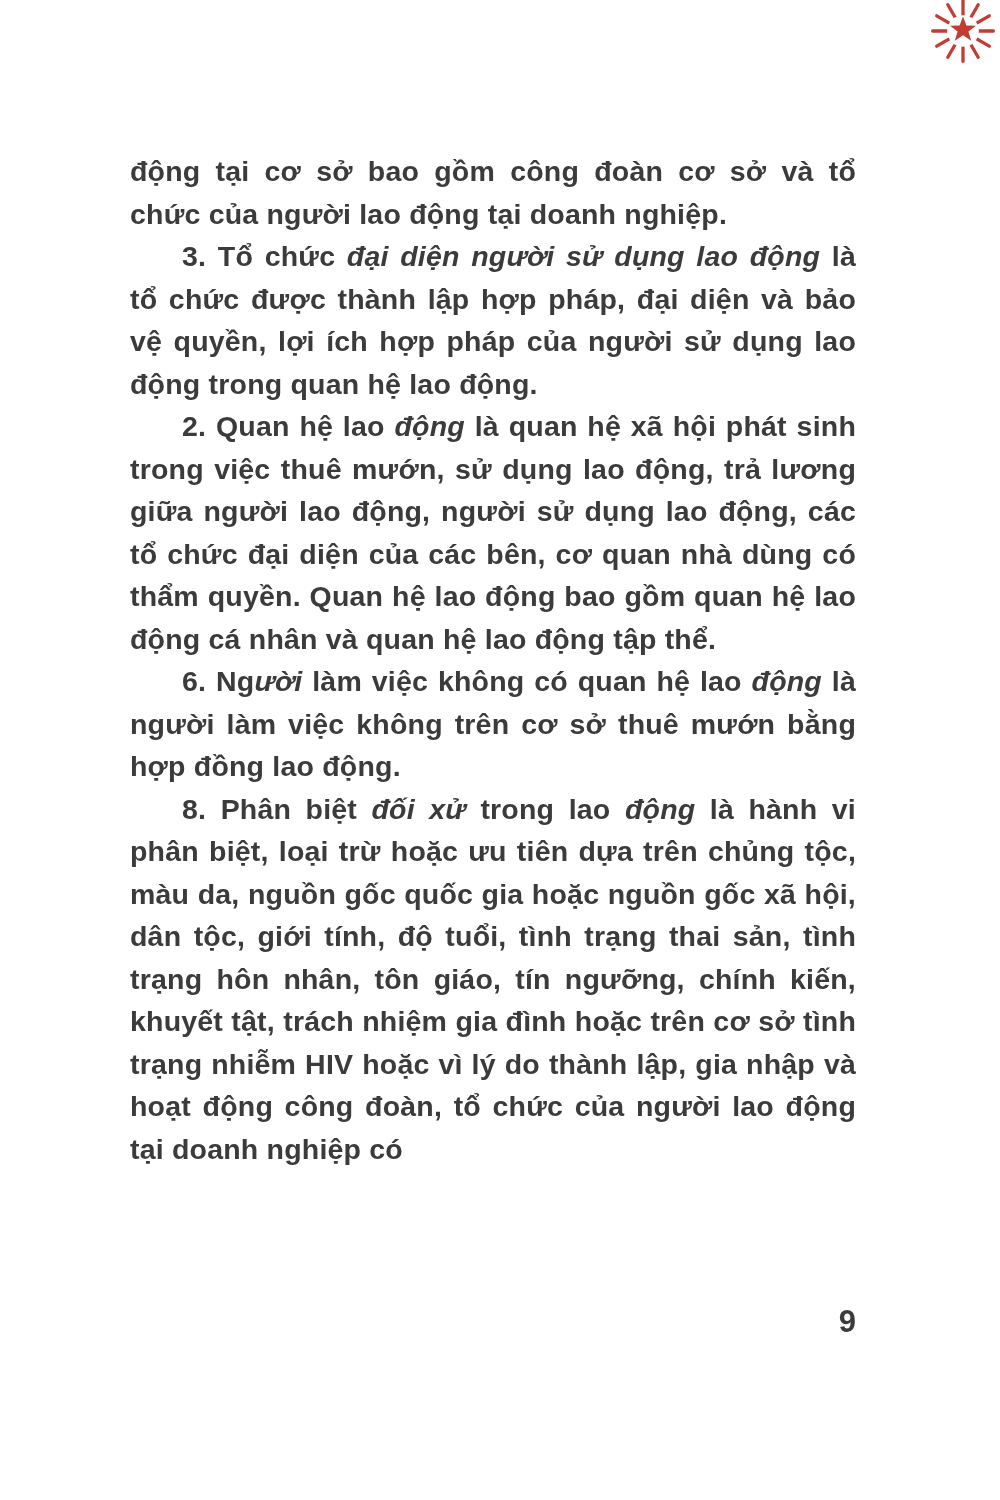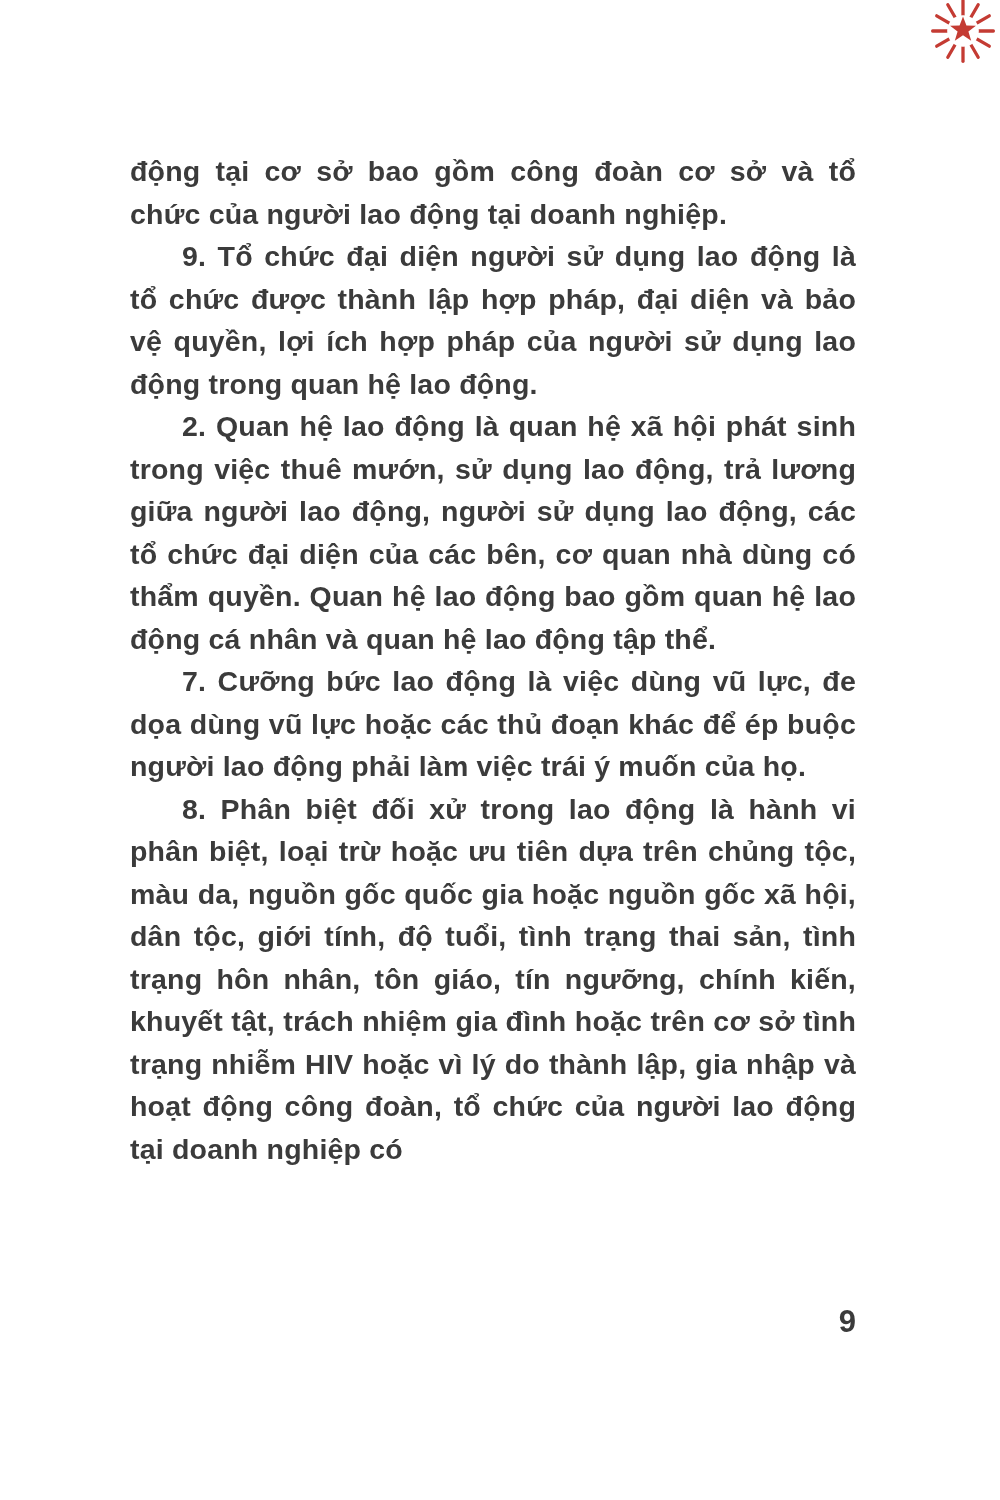--- a/index.html
+++ b/index.html
@@ -25,21 +25,21 @@
     width: 726px;
     color: #3b3b3b;
     font-weight: bold;
     font-size: 28.5px;
     line-height: 42.5px;
     text-align: justify;
     letter-spacing: 0.2px;
   }
   .para { margin: 0; }
   .para.indent { text-indent: 52px; }
-  .italic { }
+  .italic { font-style: italic; }
   .page-number {
     position: absolute;
     top: 1304px; left: 0;
     width: 856px;
     text-align: right;
     font-size: 31px;
     font-weight: bold;
     color: #3b3b3b;
   }
 </style>
@@ -64,21 +64,21 @@
         <line x1="50" y1="50" x2="50" y2="4" transform="rotate(300 50 50)"></line>
         <line x1="50" y1="50" x2="50" y2="4" transform="rotate(330 50 50)"></line>
       </g>
       <circle cx="50" cy="50" r="24" fill="#ffffff"></circle>
       <polygon class="emblem-fill" fill="#c43b33" points="50,28 55.2,41.6 69.6,42.0 58.2,50.9 62.4,64.8 50,56.6 37.6,64.8 41.8,50.9 30.4,42.0 44.8,41.6"></polygon>
     </svg>
   </div>
 
   <div class="text-body" style="color: rgb(59, 59, 59);">
       <p class="para"><span>động tại cơ sở bao gồm công đoàn cơ sở và tổ chức của người lao động tại doanh nghiệp.</span></p>
-      <p class="para indent"><span>9. Tổ chức </span><span class="italic">đại diện người sử dụng lao động</span><span> là tổ chức được thành lập hợp pháp, đại diện và bảo vệ quyền, lợi ích hợp pháp của người sử dụng lao động trong quan hệ lao động.</span></p>
+      <p class="para indent"><span>3. Tổ chức </span><span class="italic">đại diện người sử dụng lao động</span><span> là tổ chức được thành lập hợp pháp, đại diện và bảo vệ quyền, lợi ích hợp pháp của người sử dụng lao động trong quan hệ lao động.</span></p>
       <p class="para indent"><span>2. Quan hệ lao </span><span class="italic">động</span><span> là quan hệ xã hội phát sinh trong việc thuê mướn, sử dụng lao động, trả lương giữa người lao động, người sử dụng lao động, các tổ chức đại diện của các bên, cơ quan nhà dùng có thẩm quyền. Quan hệ lao động bao gồm quan hệ lao động cá nhân và quan hệ lao động tập thể.</span></p>
-      <p class="para indent"><span>7. C</span><span class="italic">ưỡng bức</span><span> lao </span><span class="italic">động</span><span> là việc dùng vũ lực, đe dọa dùng vũ lực hoặc các thủ đoạn khác để ép buộc người lao động phải làm việc trái ý muốn của họ.</span></p>
+      <p class="para indent"><span>6. Ng</span><span class="italic">ười</span><span> làm việc không có quan hệ lao </span><span class="italic">động</span><span> là người làm việc không trên cơ sở thuê mướn bằng hợp đồng lao động.</span></p>
       <p class="para indent"><span>8. Phân biệt </span><span class="italic">đối xử</span><span> trong lao </span><span class="italic">động</span><span> là hành vi phân biệt, loại trừ hoặc ưu tiên dựa trên chủng tộc, màu da, nguồn gốc quốc gia hoặc nguồn gốc xã hội, dân tộc, giới tính, độ tuổi, tình trạng thai sản, tình trạng hôn nhân, tôn giáo, tín ngưỡng, chính kiến, khuyết tật, trách nhiệm gia đình hoặc trên cơ sở tình trạng nhiễm HIV hoặc vì lý do thành lập, gia nhập và hoạt động công đoàn, tổ chức của người lao động tại doanh nghiệp có</span></p>
     </div>
 
   <div class="page-number" style="color: rgb(59, 59, 59);">9</div>
 
 </div>
 
 </body></html>

